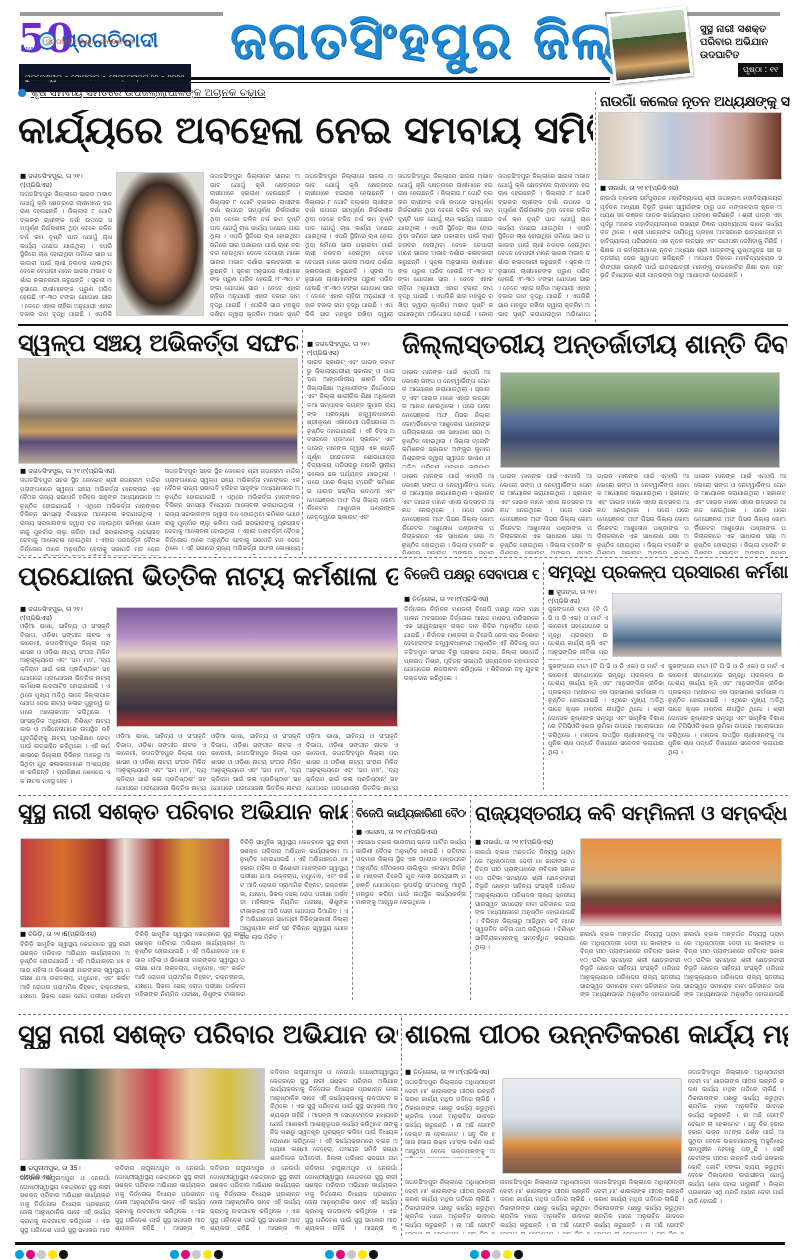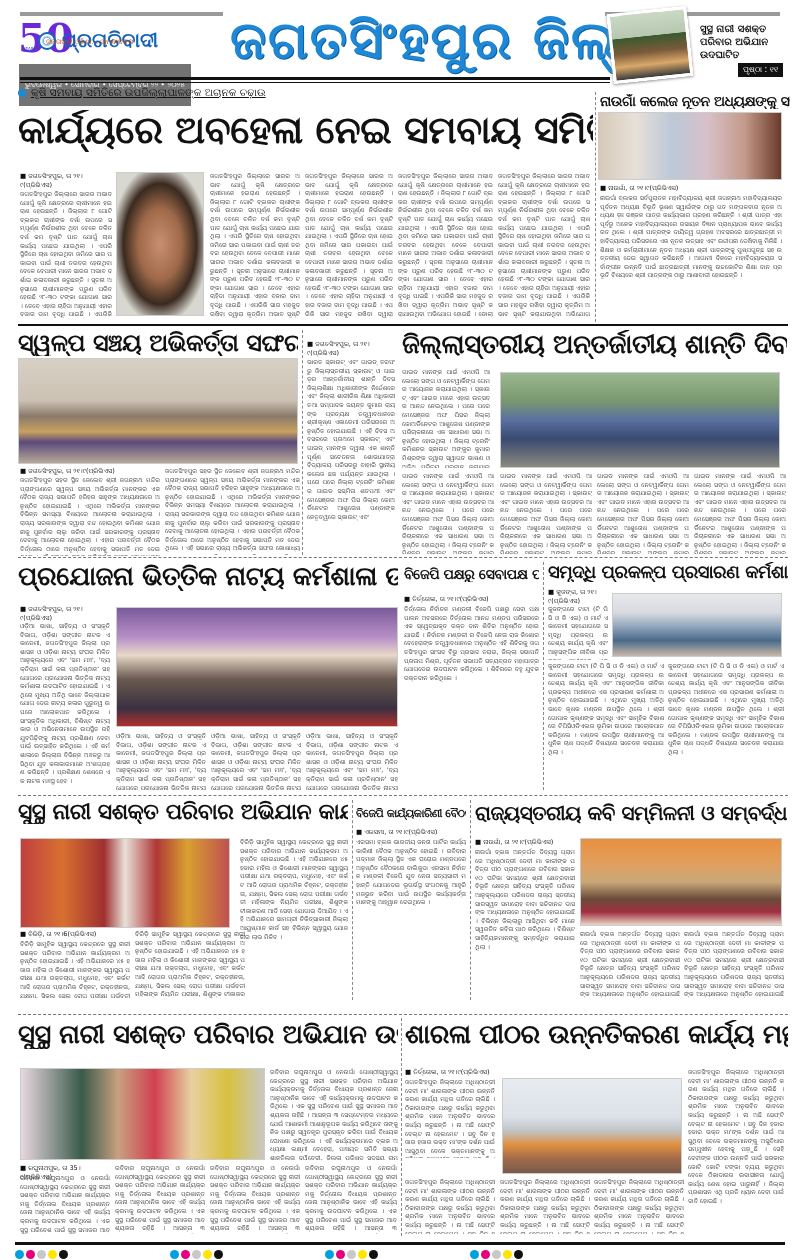--- a/index.html
+++ b/index.html
@@ -9,21 +9,21 @@
 .hr2{border-top:3px solid #111;border-bottom:1px solid #111;height:6px}
 .dash{border-top:1px dashed #777;height:0}
 .vdash{border-left:1px dashed #888;width:0}
 .headline{font-weight:bold;color:#111;white-space:nowrap;overflow:hidden;line-height:1.1;letter-spacing:-0.5px}
 .txt{font-size:6.2px;line-height:8.6px;color:#333;text-align:justify;overflow:hidden;word-break:break-all}
 .dl{font-size:6.5px;font-weight:normal;color:#111;line-height:9px}
 .photo{overflow:hidden;border:1px solid #ccc}
 .logo50{font-family:"DejaVu Serif",serif;font-weight:bold;font-size:40px;color:#6d28d9;line-height:1}
 .brand{font-weight:bold;font-size:20px;color:#1565b5}
 .tagline{font-size:7px;color:#c14a12}
-.dateline{background:#737373;color:#fff;font-size:7.5px;padding:16px 6px;white-space:nowrap}
+.dateline{background:#0f172a;color:#fff;font-size:7.5px;padding:9px 6px;white-space:nowrap}
 .mast{font-weight:bold;font-size:52px;color:#1e88d6;letter-spacing:2px;white-space:nowrap;text-shadow:1px 1px 0 #0e5fa0}
 .teaser{font-size:10px;font-weight:bold;color:#111;line-height:13px}
 .pagebadge{background:#111;color:#fff;font-size:8px;padding:2px 5px}
 .kicker{font-size:10.5px;color:#111;text-decoration:underline}
 .bullet{display:inline-block;width:8px;height:8px;border-radius:50%;background:#1e88d6;margin-right:5px;vertical-align:middle}
 .reg{display:flex;gap:2px}
 .reg span{width:9px;height:9px;border-radius:50%;display:inline-block}
 </style>
 </head>
 <body>

